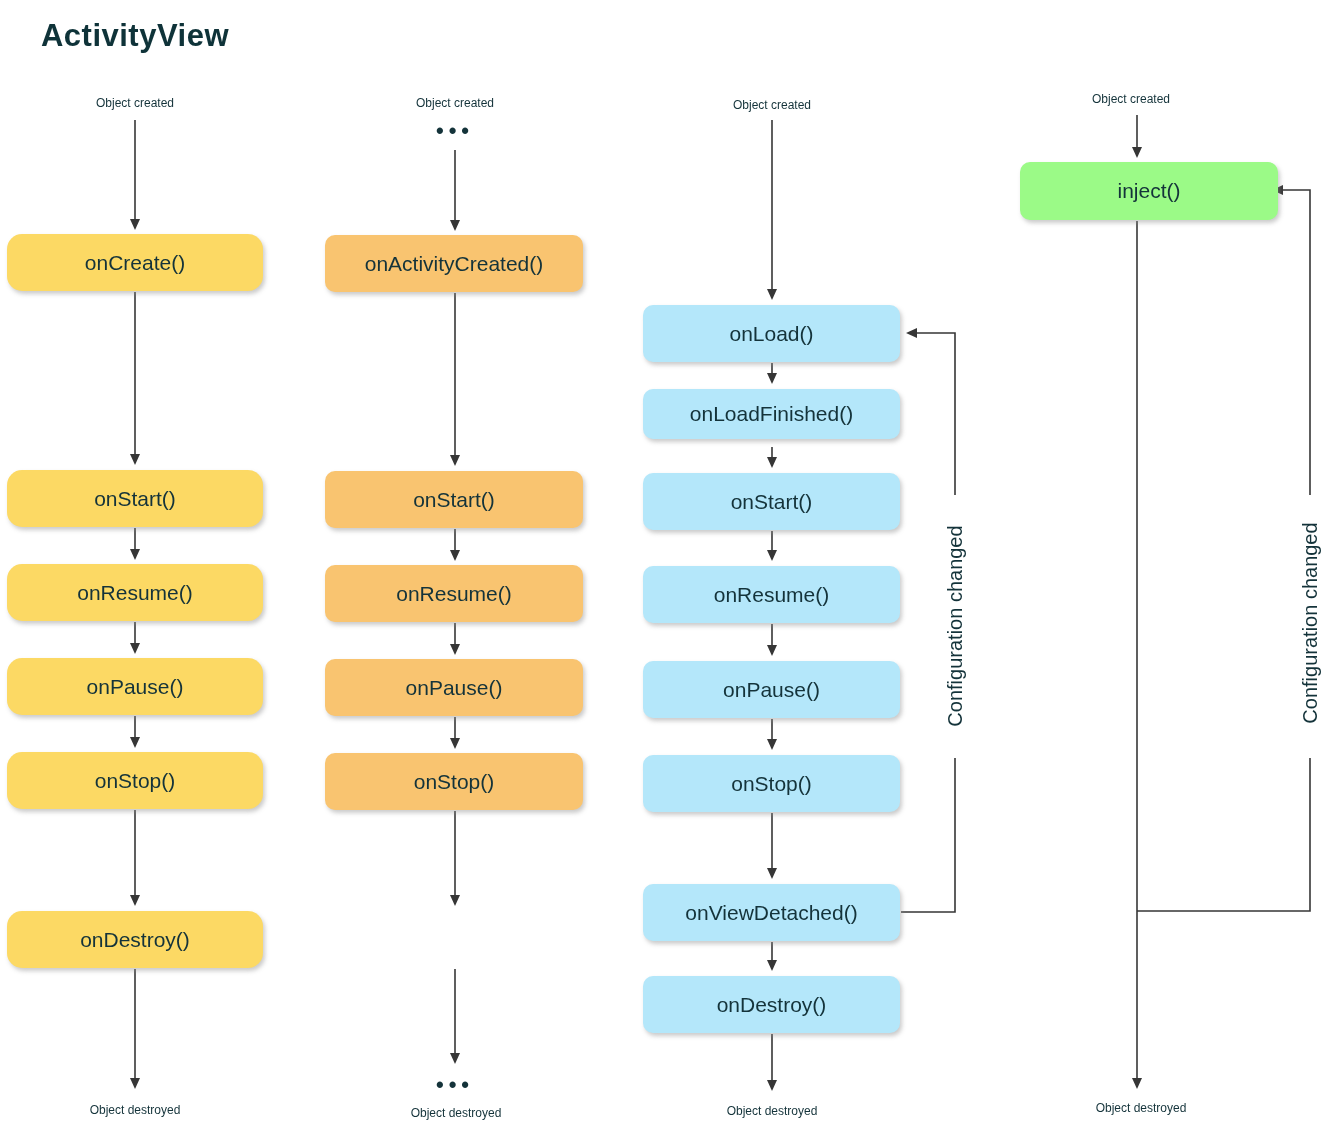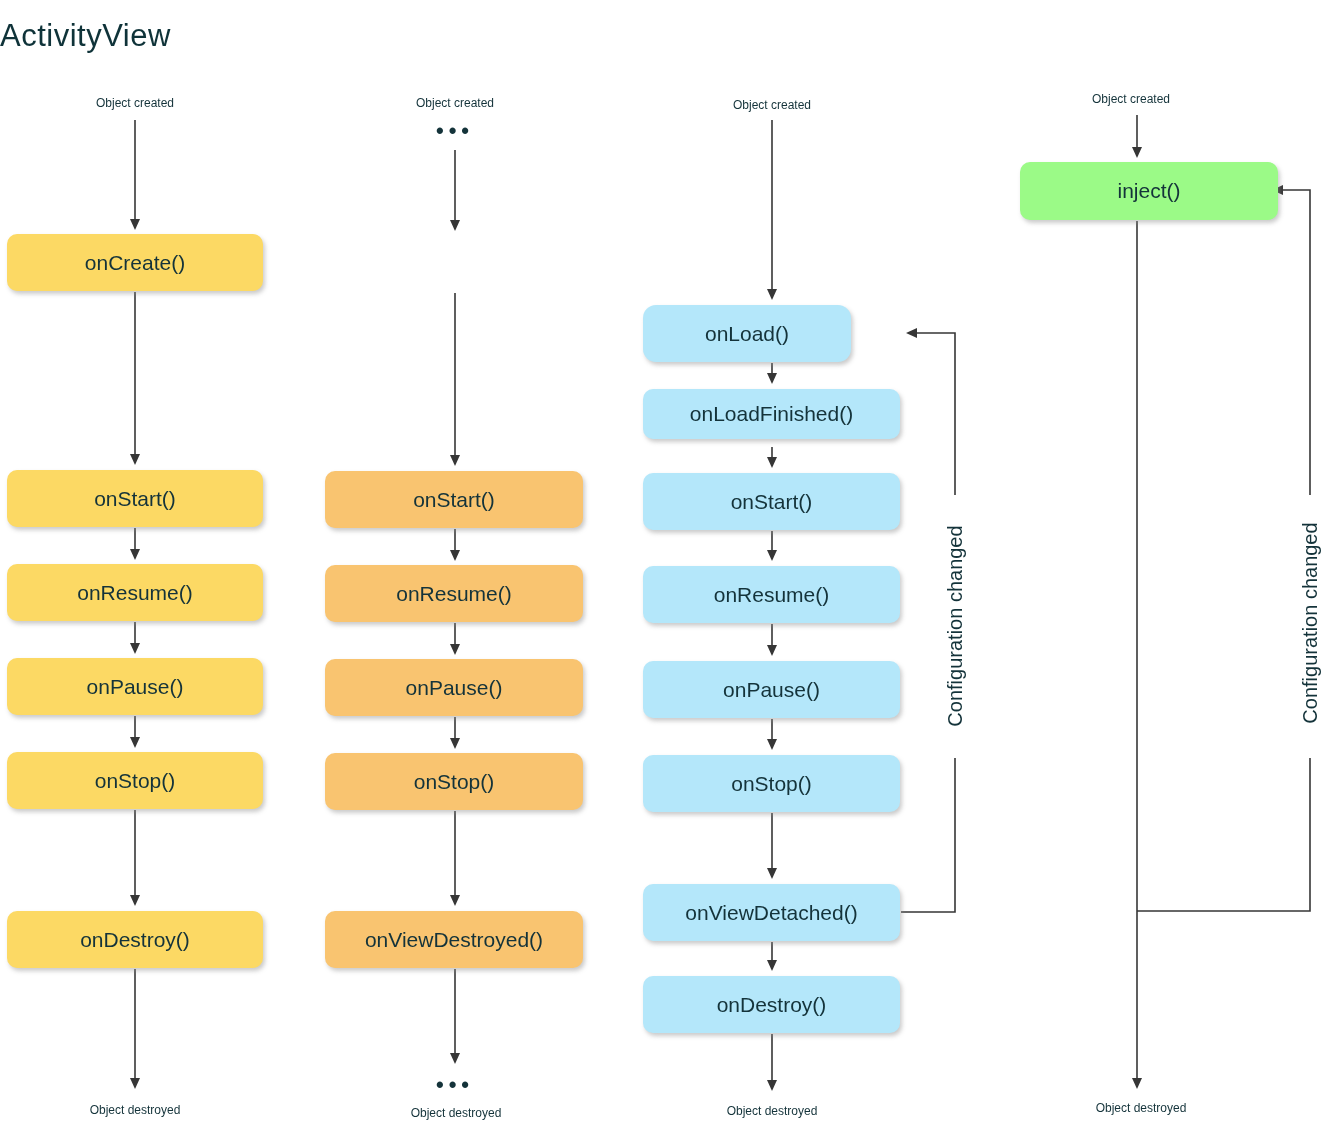--- a/index.html
+++ b/index.html
@@ -5,33 +5,33 @@
   :root{
     --bg:#ffffff; --title:#0f3339; --text:#14333a; --arrow:#363636;
     --yellow:#fcd964; --orange:#f9c470; --blue:#b4e7fa; --green:#9bfa87;
   }
   html,body{margin:0;padding:0;background:var(--bg);}
   #canvas{
     position:relative;width:1344px;height:1145px;background:var(--bg);
     font-family:"Liberation Sans",sans-serif;overflow:hidden;
   }
   .col-title{
-    position:absolute;text-align:left;font-size:31px;color:var(--title);
-    font-weight:400;letter-spacing:0.5px;white-space:nowrap;
+    position:absolute;text-align:center;font-size:31px;color:var(--title);
+    font-weight:700;letter-spacing:0.5px;white-space:nowrap;
   }
   .flow-label{
     position:absolute;text-align:center;font-size:12px;color:var(--text);
     white-space:nowrap;
   }
   .box{
     position:absolute;display:flex;align-items:center;justify-content:center;
     border-radius:10px;font-size:21px;color:var(--text);
     box-shadow:2px 3px 4px rgba(140,140,140,0.45);
   }
-  .yellow{background:var(--yellow);}
+  .yellow{background:var(--yellow);border-radius:15px;}
   .orange{background:var(--orange);}
   .blue{background:var(--blue);}
   .green{background:var(--green);margin-left:12px;}
   .dots{
     position:absolute;text-align:center;color:var(--text);font-size:22px;
     font-weight:bold;letter-spacing:5px;line-height:10px;white-space:nowrap;
   }
   .vlabel{
     position:absolute;text-align:center;font-size:20px;color:var(--text);
     transform:rotate(-90deg);white-space:nowrap;width:250px;height:26px;
@@ -94,30 +94,30 @@
   <div class="box yellow" style="left:7px;top:234px;width:256px;height:57px;">onCreate()</div>
   <div class="box yellow" style="left:7px;top:470px;width:256px;height:57px;">onStart()</div>
   <div class="box yellow" style="left:7px;top:564px;width:256px;height:57px;">onResume()</div>
   <div class="box yellow" style="left:7px;top:658px;width:256px;height:57px;">onPause()</div>
   <div class="box yellow" style="left:7px;top:752px;width:256px;height:57px;">onStop()</div>
   <div class="box yellow" style="left:7px;top:911px;width:256px;height:57px;">onDestroy()</div>
   <div class="flow-label" style="left:15px;top:1103px;width:240px;">Object destroyed</div>
 
   <div class="flow-label" style="left:335px;top:96px;width:240px;">Object created</div>
   <div class="dots" style="left:385px;top:126px;width:140px;">•••</div>
+  <div class="box orange" style="left:325px;top:235px;width:258px;height:57px;">onActivityCreated()</div>
   <div class="box orange" style="left:325px;top:471px;width:258px;height:57px;">onStart()</div>
   <div class="box orange" style="left:325px;top:565px;width:258px;height:57px;">onResume()</div>
   <div class="box orange" style="left:325px;top:659px;width:258px;height:57px;">onPause()</div>
   <div class="box orange" style="left:325px;top:753px;width:258px;height:57px;">onStop()</div>
-  <div class="box orange" style="left:325px;top:911px;width:258px;height:57px;">onViewDestroyed()</div>
   <div class="dots" style="left:385px;top:1080px;width:140px;">•••</div>
   <div class="flow-label" style="left:336px;top:1106px;width:240px;">Object destroyed</div>
 
   <div class="flow-label" style="left:652px;top:98px;width:240px;">Object created</div>
-  <div class="box blue" style="left:643px;top:305px;width:208px;height:57px;border-radius:13px;">onLoad()</div>
+  <div class="box blue" style="left:643px;top:305px;width:257px;height:57px;">onLoad()</div>
   <div class="box blue" style="left:643px;top:389px;width:257px;height:50px;">onLoadFinished()</div>
   <div class="box blue" style="left:643px;top:473px;width:257px;height:57px;">onStart()</div>
   <div class="box blue" style="left:643px;top:566px;width:257px;height:57px;">onResume()</div>
   <div class="box blue" style="left:643px;top:661px;width:257px;height:57px;">onPause()</div>
   <div class="box blue" style="left:643px;top:755px;width:257px;height:57px;">onStop()</div>
   <div class="box blue" style="left:643px;top:884px;width:257px;height:57px;">onViewDetached()</div>
   <div class="box blue" style="left:643px;top:976px;width:257px;height:57px;">onDestroy()</div>
   <div class="vlabel" style="left:830px;top:613px;">Configuration changed</div>
   <div class="flow-label" style="left:652px;top:1104px;width:240px;">Object destroyed</div>
 

